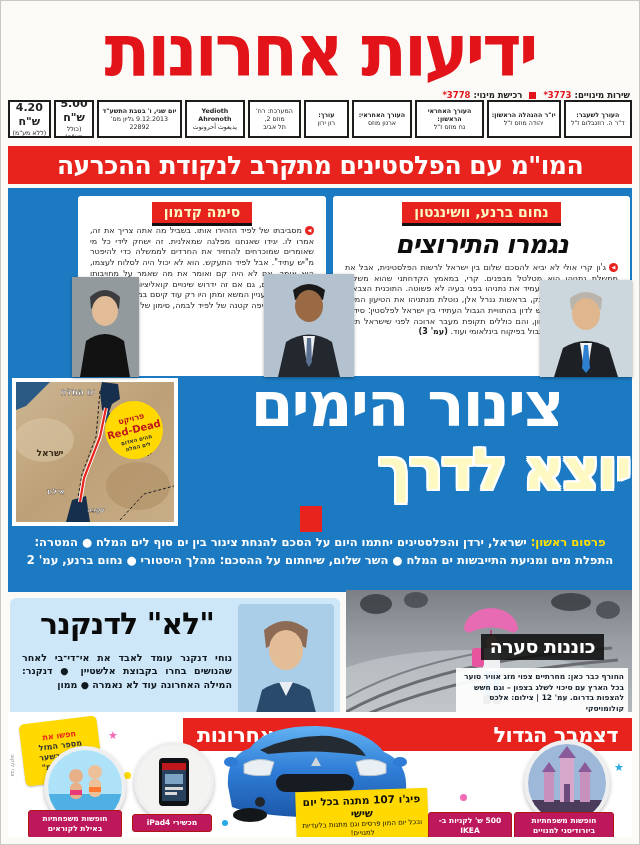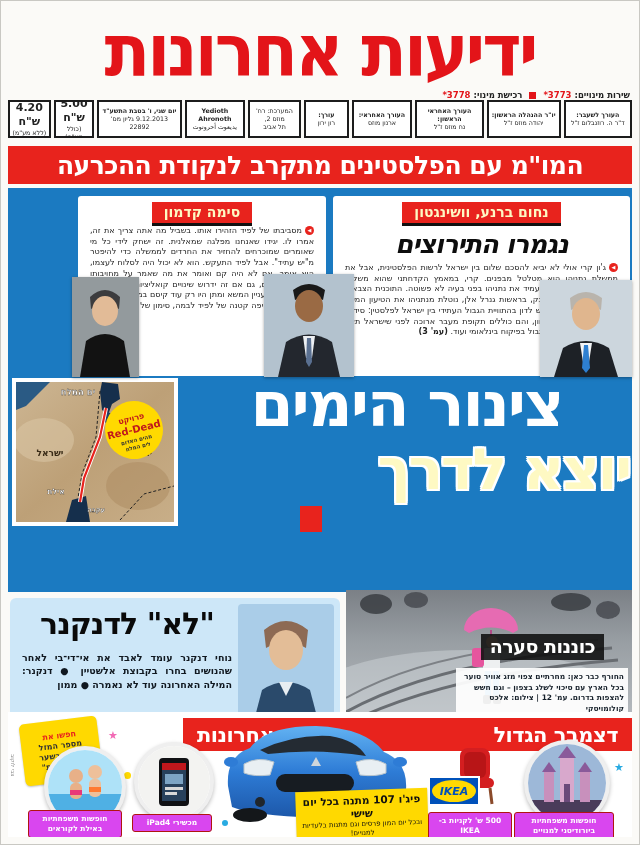--- a/index.html
+++ b/index.html
@@ -92,21 +92,21 @@
          transform:rotate(-7deg);z-index:2;text-align:center;font-size:8px;font-weight:bold;color:#333;
          display:flex;flex-direction:column;justify-content:center;line-height:1.25;box-shadow:0 1px 2px rgba(0,0,0,.25);}
   .lucky .r{color:#e8231d;}
   .side-credit{position:absolute;left:2px;top:42px;writing-mode:vertical-rl;font-size:5.5px;color:#888;z-index:2;}
   .circ{position:absolute;border-radius:50%;border:4px solid #efefef;box-shadow:0 2px 4px rgba(0,0,0,.25);
         overflow:hidden;z-index:2;background:#fff;}
   .circ svg{display:block;width:100%;height:100%;}
   .c-eilat{left:36px;top:34px;width:74px;height:74px;}
   .c-ipad{left:126px;top:30px;width:72px;height:72px;}
   .c-disney{left:516px;top:28px;width:78px;height:78px;}
-  .rlab{position:absolute;background:#d946ef;border:1px solid #b01511;color:#fff;font-size:7.5px;
+  .rlab{position:absolute;background:#be185d;border:1px solid #b01511;color:#fff;font-size:7.5px;
         font-weight:bold;text-align:center;line-height:1.3;padding:3px 4px;border-radius:3px;z-index:4;
         box-sizing:border-box;}
   .l-eilat{left:20px;top:98px;width:94px;}
   .l-ipad{left:124px;top:102px;width:80px;}
   .l-ikea{left:420px;top:100px;width:84px;}
   .l-disney{left:506px;top:100px;width:100px;}
   .car{position:absolute;left:190px;top:4px;width:228px;height:106px;z-index:3;}
   .car svg{display:block;width:100%;height:100%;}
   .offer{position:absolute;left:288px;top:78px;width:132px;background:#ffd900;transform:rotate(-2deg);
          z-index:4;text-align:center;padding:4px 6px;box-sizing:border-box;box-shadow:0 1px 2px rgba(0,0,0,.2);}
@@ -259,20 +259,24 @@
           <text x="118" y="51" text-anchor="middle" font-size="10" font-weight="bold" fill="#c0171c">Red-Dead</text>
           <text x="118" y="60" text-anchor="middle" direction="rtl" font-size="5.5" font-weight="bold" fill="#333">מהים האדום</text>
           <text x="118" y="67" text-anchor="middle" direction="rtl" font-size="5.5" font-weight="bold" fill="#333">לים המלח</text>
         </g>
       </svg>
     </div>
     <div class="red-sq"></div>
 
     <div class="h1a">צינור הימים</div>
     <div class="h1b">יוצא לדרך</div>
+    <div class="deck">
+      <span class="lead">פרסום ראשון:</span>
+      <span>ישראל, ירדן והפלסטינים יחתמו היום על הסכם להנחת צינור בין ים סוף לים המלח ● המטרה: התפלת מים ומניעת התייבשות ים המלח ● השר שלום, שיחתום על ההסכם: מהלך היסטורי ● נחום ברנע, עמ' 2</span>
+    </div>
   </section>
 
   <section class="dank">
     <div class="dank-content">
       <h2>"לא" לדנקנר</h2>
       <p class="dbody">נוחי דנקנר עומד לאבד את אי־די־בי לאחר שהנושים בחרו בקבוצת אלשטיין ● דנקנר: המילה האחרונה עוד לא נאמרה ● ממון</p>
     </div>
     <div class="dank-photo">
       <svg viewBox="0 0 96 124">
         <rect width="96" height="124" fill="#aacde8"></rect>
@@ -392,31 +396,20 @@
         <rect x="100" y="78" width="34" height="13" rx="2" fill="#f6f6f4" stroke="#9aa2a8"></rect>
         <text x="117" y="88" text-anchor="middle" font-size="9" fill="#333">107</text>
       </svg>
     </div>
 
     <div class="offer">
       <div class="ob">פיג'ו 107 מתנה בכל יום שישי</div>
       <div class="or">ובכל יום המון פרסים וגם מתנות בלעדיות למנויים!</div>
     </div>
 
-    <div class="ikea-zone">
-      <svg viewBox="0 0 66 62">
-        <rect x="26" y="2" width="30" height="34" rx="8" fill="#d41e20"></rect>
-        <rect x="30" y="6" width="22" height="26" rx="6" fill="#b81517"></rect>
-        <rect x="22" y="32" width="38" height="10" rx="5" fill="#d41e20"></rect>
-        <path d="M26,42 L24,58 M56,42 L58,58" stroke="#8a4a2a" stroke-width="3"></path>
-      </svg>
-      <div class="ikea-logo">
-        <div class="oval">IKEA</div>
-      </div>
-    </div>
     <div class="rlab l-ikea">500 ש' לקניות ב-IKEA</div>
 
     <div class="circ c-disney">
       <svg viewBox="0 0 78 78">
         <rect width="78" height="78" fill="#9db8d8"></rect>
         <rect y="56" width="78" height="22" fill="#4a3c5a"></rect>
         <rect x="32" y="14" width="14" height="44" fill="#d8a8cc"></rect>
         <path d="M30,14 L39,2 L48,14 Z" fill="#8a5a9a"></path>
         <rect x="16" y="28" width="10" height="30" fill="#c890bc"></rect>
         <path d="M14,28 L21,18 L28,28 Z" fill="#8a5a9a"></path>

